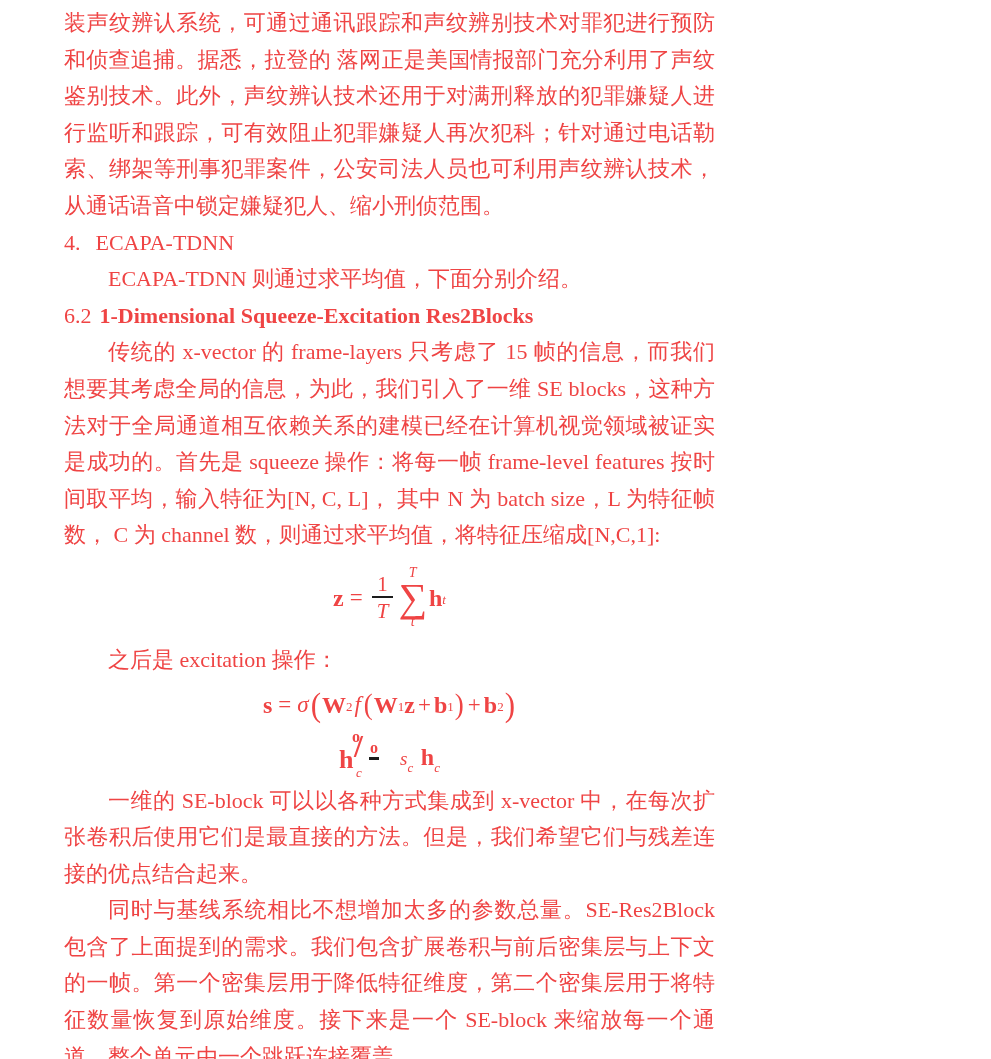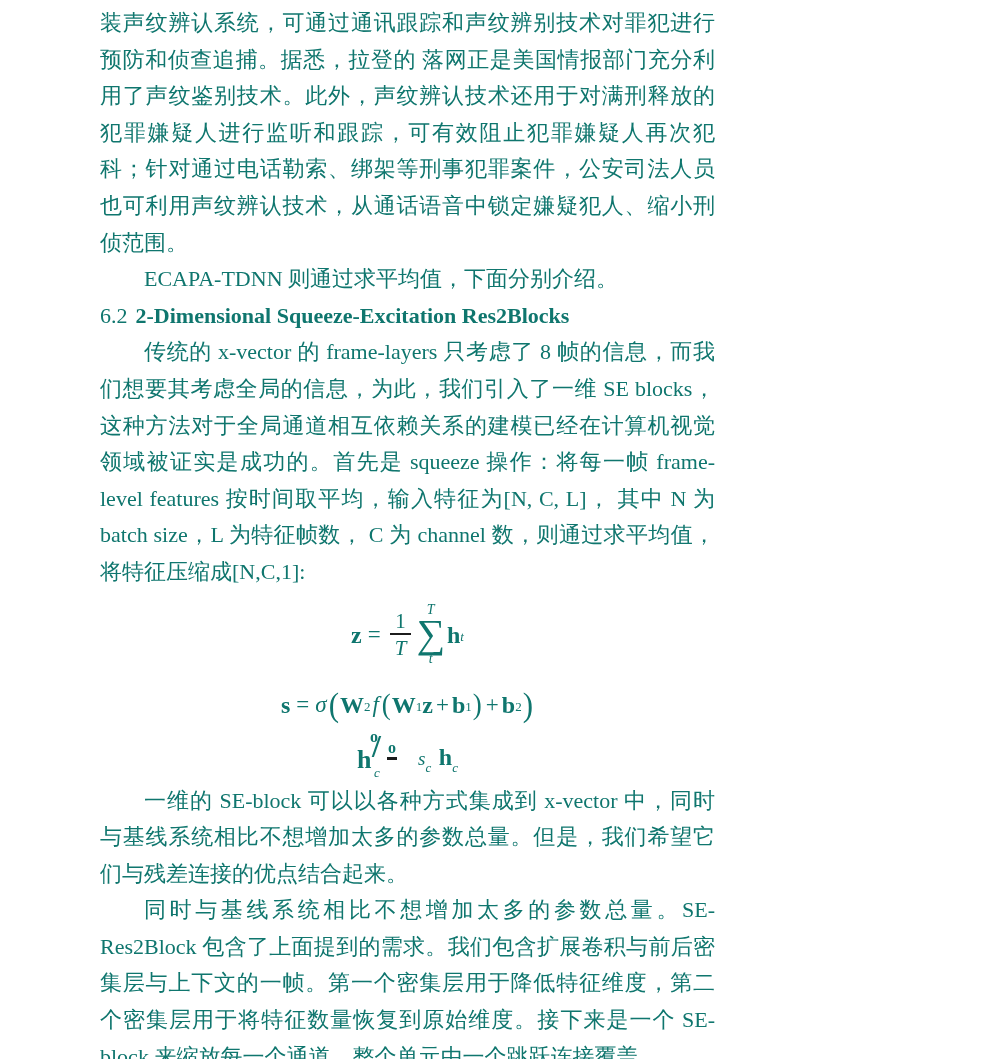--- a/index.html
+++ b/index.html
@@ -1,21 +1,21 @@
 <!DOCTYPE html>
 <html><head>
 <meta charset="utf-8">
 <style>
   html,body{margin:0;padding:0;background:#ffffff;}
   .page{
     box-sizing:border-box;
     width:833px;height:1059px;
-    padding:5px 118px 0 100px;
+    padding:5px 118px 0 64px;
     background:#ffffff;
-    color:#0f766e;
+    color:#ef4444;
     font-family:"Liberation Serif","DejaVu Serif",serif;
     font-size:22px;
     line-height:36.6px;
     text-align:justify;
     overflow:hidden;
   }
   .para{margin:0;text-indent:2em;}
   .para.no-indent{text-indent:0;}
   .heading{margin:0;text-indent:0;white-space:nowrap;}
   .sec-num{margin-right:15px;}
@@ -62,45 +62,49 @@
   .f3s{font-style:italic;font-size:19px;}
   .f3hb{font-weight:bold;font-size:24px;margin-left:2px;}
 </style>
 </head>
 <body>
 
 <div class="page">
 
   <p class="para no-indent">装声纹辨认系统，可通过通讯跟踪和声纹辨别技术对罪犯进行预防和侦查追捕。据悉，拉登的 落网正是美国情报部门充分利用了声纹鉴别技术。此外，声纹辨认技术还用于对满刑释放的犯罪嫌疑人进行监听和跟踪，可有效阻止犯罪嫌疑人再次犯科；针对通过电话勒索、绑架等刑事犯罪案件，公安司法人员也可利用声纹辨认技术，从通话语音中锁定嫌疑犯人、缩小刑侦范围。</p>
 
+  <div class="heading">
+    <span class="sec-num">4.</span><span>ECAPA-TDNN</span>
+  </div>
 
   <p class="para">ECAPA-TDNN 则通过求平均值，下面分别介绍。</p>
 
   <div class="heading">
-    <span class="subsec-num">6.2</span><span class="subsec-title">2-Dimensional Squeeze-Excitation Res2Blocks</span>
+    <span class="subsec-num">6.2</span><span class="subsec-title">1-Dimensional Squeeze-Excitation Res2Blocks</span>
   </div>
 
-  <p class="para">传统的 x-vector 的 frame-layers 只考虑了 8 帧的信息，而我们想要其考虑全局的信息，为此，我们引入了一维 SE blocks，这种方法对于全局通道相互依赖关系的建模已经在计算机视觉领域被证实是成功的。首先是 squeeze 操作：将每一帧 frame-level features 按时间取平均，输入特征为[N, C, L]， 其中 N 为 batch size，L 为特征帧数， C 为 channel 数，则通过求平均值，将特征压缩成[N,C,1]:</p>
+  <p class="para">传统的 x-vector 的 frame-layers 只考虑了 15 帧的信息，而我们想要其考虑全局的信息，为此，我们引入了一维 SE blocks，这种方法对于全局通道相互依赖关系的建模已经在计算机视觉领域被证实是成功的。首先是 squeeze 操作：将每一帧 frame-level features 按时间取平均，输入特征为[N, C, L]， 其中 N 为 batch size，L 为特征帧数， C 为 channel 数，则通过求平均值，将特征压缩成[N,C,1]:</p>
 
   <div class="formula formula-tall">
     <span class="m b">z</span>
     <span class="eq">=</span>
     <span class="frac">
       <span class="num">1</span>
       <span class="den i">T</span>
     </span>
     <span class="bigsum">
       <span class="lim i">T</span>
       <span class="sig">∑</span>
       <span class="lim i">t</span>
     </span>
     <span class="m b">h</span>
       <sub class="msub i">t</sub>
   </div>
 
+  <p class="para">之后是 excitation 操作：</p>
 
   <div class="formula formula-mid">
     <span class="m b">s</span>
     <span class="eq">=</span>
     <span class="sigma i">σ</span>
     <span class="paren">(</span>
     <span class="m b">W</span>
       <sub class="msub">2</sub>
     <span class="fx i">f</span>
     <span class="paren paren-inner">(</span>
@@ -125,17 +129,17 @@
       <span class="f3o1">o</span>
       <span class="f3slash">/</span>
       <span class="f3o2">o</span>
     </span>
     <span class="f3rhs">
       <span class="f3s">s</span><sub class="msub i">c</sub>
       <span class="f3hb">h</span><sub class="msub i">c</sub>
     </span>
   </div>
 
-  <p class="para">一维的 SE-block 可以以各种方式集成到 x-vector 中，同时与基线系统相比不想增加太多的参数总量。但是，我们希望它们与残差连接的优点结合起来。</p>
+  <p class="para">一维的 SE-block 可以以各种方式集成到 x-vector 中，在每次扩张卷积后使用它们是最直接的方法。但是，我们希望它们与残差连接的优点结合起来。</p>
 
   <p class="para">同时与基线系统相比不想增加太多的参数总量。SE-Res2Block 包含了上面提到的需求。我们包含扩展卷积与前后密集层与上下文的一帧。第一个密集层用于降低特征维度，第二个密集层用于将特征数量恢复到原始维度。接下来是一个 SE-block 来缩放每一个通道，整个单元由一个跳跃连接覆盖。</p>
 
 </div>
 
 </body></html>

